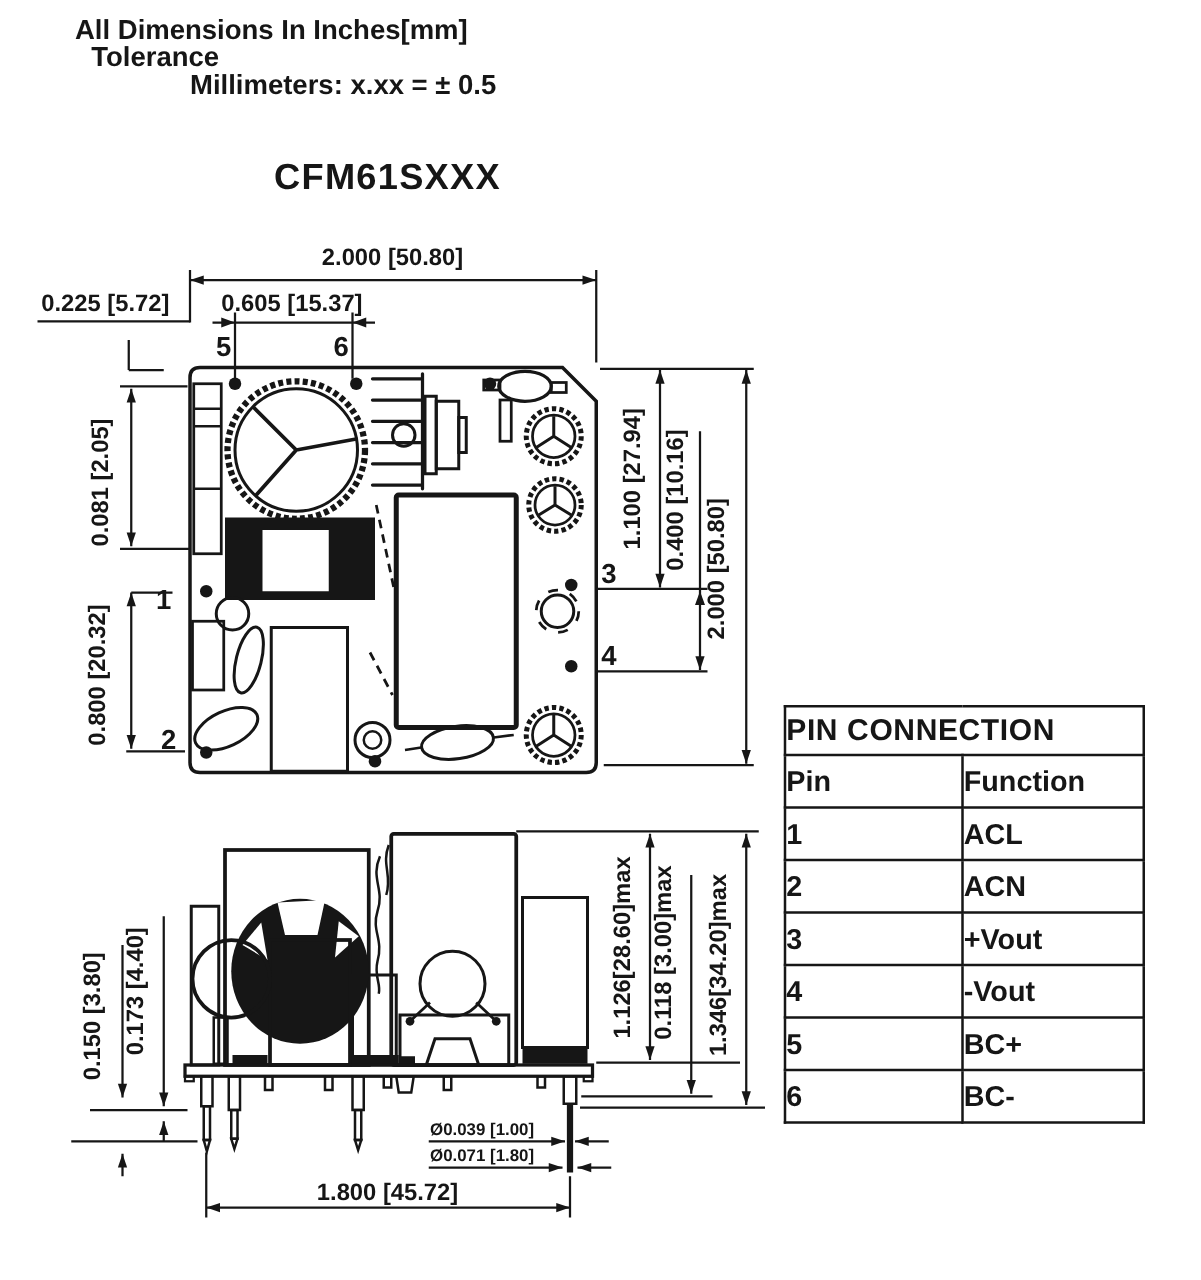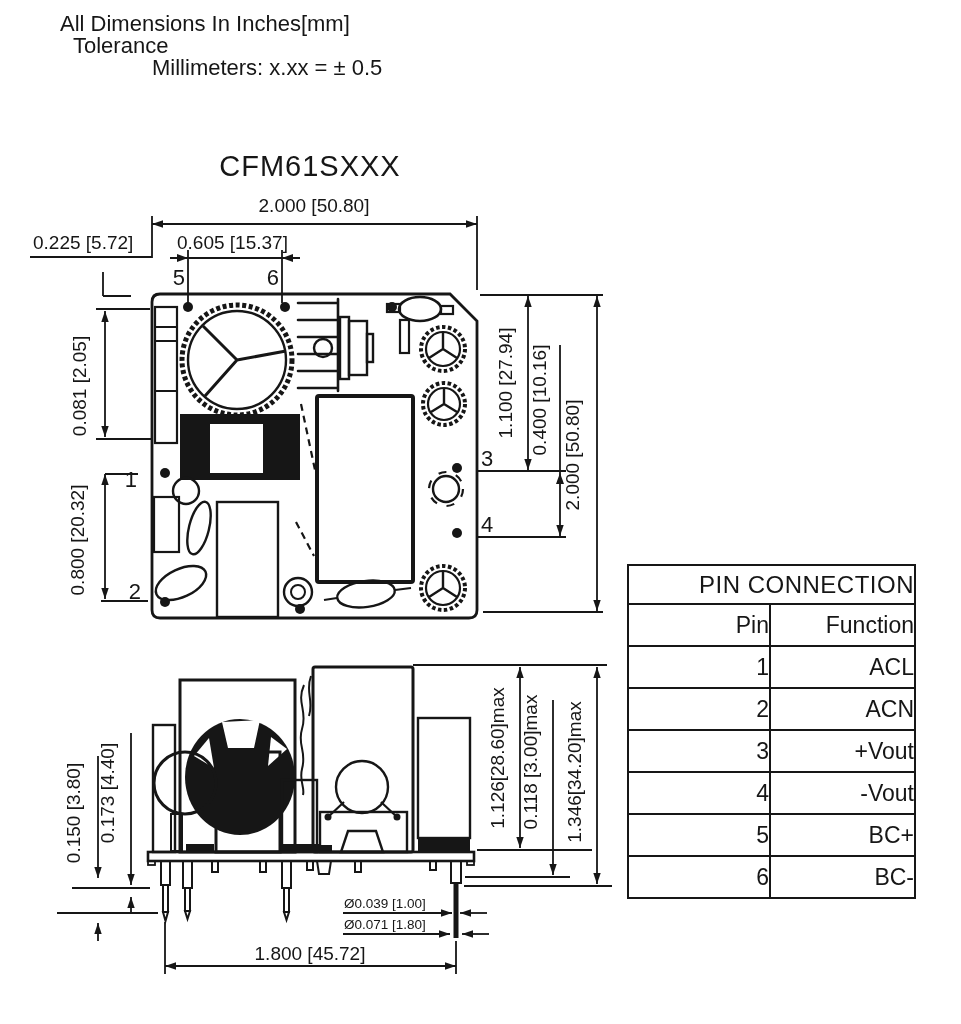--- a/index.html
+++ b/index.html
@@ -1,29 +1,29 @@
 <!DOCTYPE html>
 <html><head>
 <meta charset="utf-8">
 <style>
   html,body{margin:0;padding:0;background:#ffffff;width:961px;height:1024px;overflow:hidden;
     font-family:"Liberation Sans",sans-serif;color:#161616;}
   .abs{position:absolute;}
-  #stage{position:relative;width:961px;height:1024px;background:#fff;}
+  #stage{position:relative;width:961px;height:1024px;background:#fff;font-weight:bold;}
   .hdr{font-size:22px;line-height:22px;white-space:pre;}
-  #title{left:150px;top:126px;width:320px;text-align:center;font-size:29px;letter-spacing:1px;margin-top:24px;}
+  #title{left:150px;top:126px;width:320px;text-align:center;font-size:29px;letter-spacing:1px;}
   svg{position:absolute;left:0;top:0;}
   .lbl{font-family:"Liberation Sans",sans-serif;font-size:19px;fill:#161616;}
   .pinlbl{font-family:"Liberation Sans",sans-serif;font-size:22px;fill:#161616;}
   .small{font-family:"Liberation Sans",sans-serif;font-size:13.5px;fill:#161616;}
   .dim{stroke:#161616;stroke-width:1.8;fill:none;}
   .ink{stroke:#161616;fill:none;}
   table.pin-table{position:absolute;left:627px;top:564px;border-collapse:collapse;
     table-layout:fixed;color:#161616;}
-  .pin-table td{border:2.5px solid #161616;text-align:right;vertical-align:middle;
+  .pin-table td{border:2.5px solid #161616;text-align:left;vertical-align:middle;
     font-size:23px;height:40px;padding:0;}
   .pin-table td.tbl-title{font-size:24px;height:37px;letter-spacing:0.5px;}
   .c1{width:140px;margin-left:24px;} .c2{width:143px;}
 </style>
 </head>
 <body>
 
 <div id="stage">
 
   <div class="abs hdr" style="left:60px;top:13px;">All Dimensions In Inches[mm]</div>

